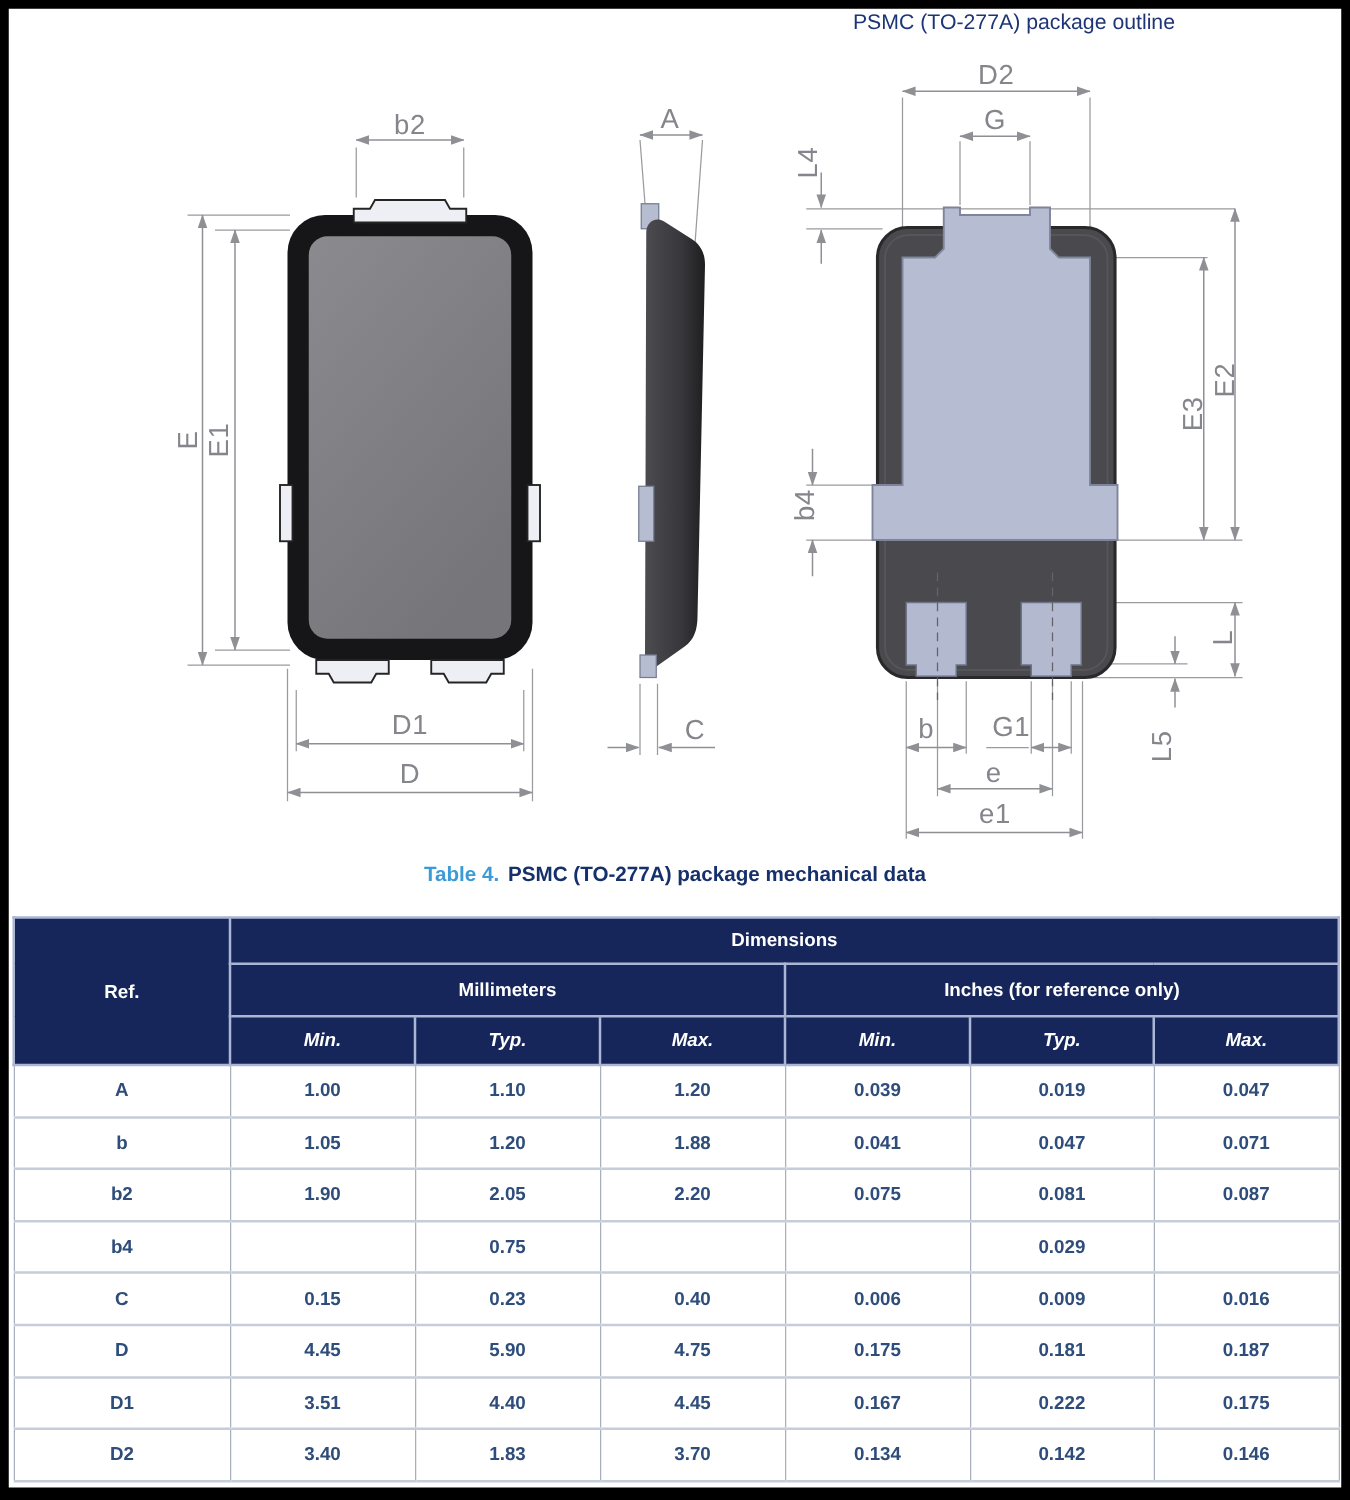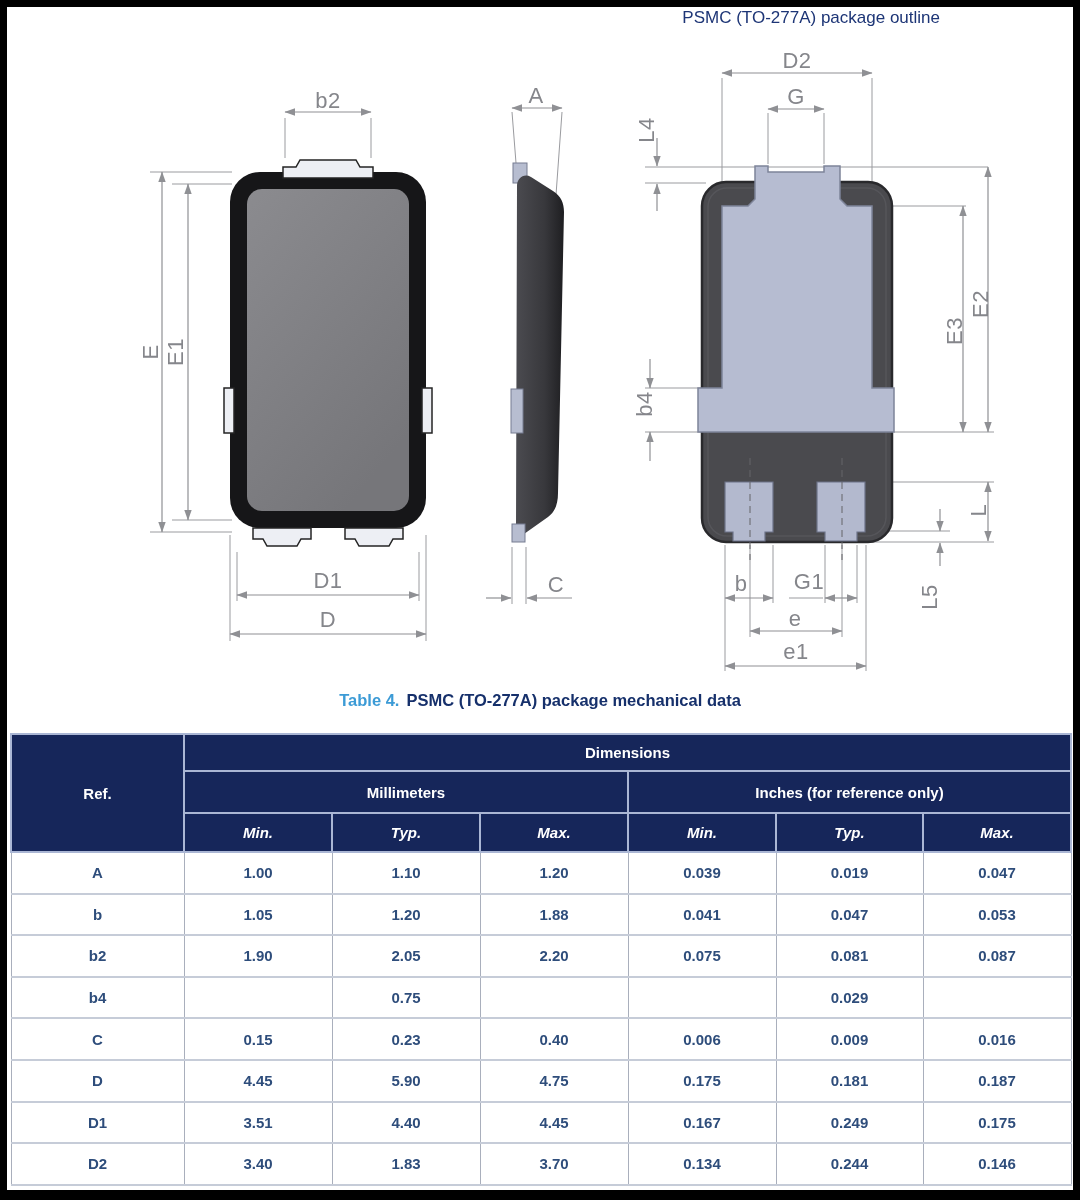--- a/index.html
+++ b/index.html
@@ -200,21 +200,21 @@
         <td>0.019</td>
         <td>0.047</td>
       </tr>
       <tr>
         <td>b</td>
         <td>1.05</td>
         <td>1.20</td>
         <td>1.88</td>
         <td>0.041</td>
         <td>0.047</td>
-        <td>0.053</td>
+        <td>0.071</td>
       </tr>
       <tr>
         <td>b2</td>
         <td>1.90</td>
         <td>2.05</td>
         <td>2.20</td>
         <td>0.075</td>
         <td>0.081</td>
         <td>0.087</td>
       </tr>
@@ -244,30 +244,30 @@
         <td>0.175</td>
         <td>0.181</td>
         <td>0.187</td>
       </tr>
       <tr>
         <td>D1</td>
         <td>3.51</td>
         <td>4.40</td>
         <td>4.45</td>
         <td>0.167</td>
-        <td>0.249</td>
+        <td>0.222</td>
         <td>0.175</td>
       </tr>
       <tr>
         <td>D2</td>
         <td>3.40</td>
         <td>1.83</td>
         <td>3.70</td>
         <td>0.134</td>
-        <td>0.244</td>
+        <td>0.142</td>
         <td>0.146</td>
       </tr>
     </tbody>
   </table>
 
   <div class="frame f-top"></div>
   <div class="frame f-bottom"></div>
   <div class="frame f-left"></div>
   <div class="frame f-right"></div>
 

